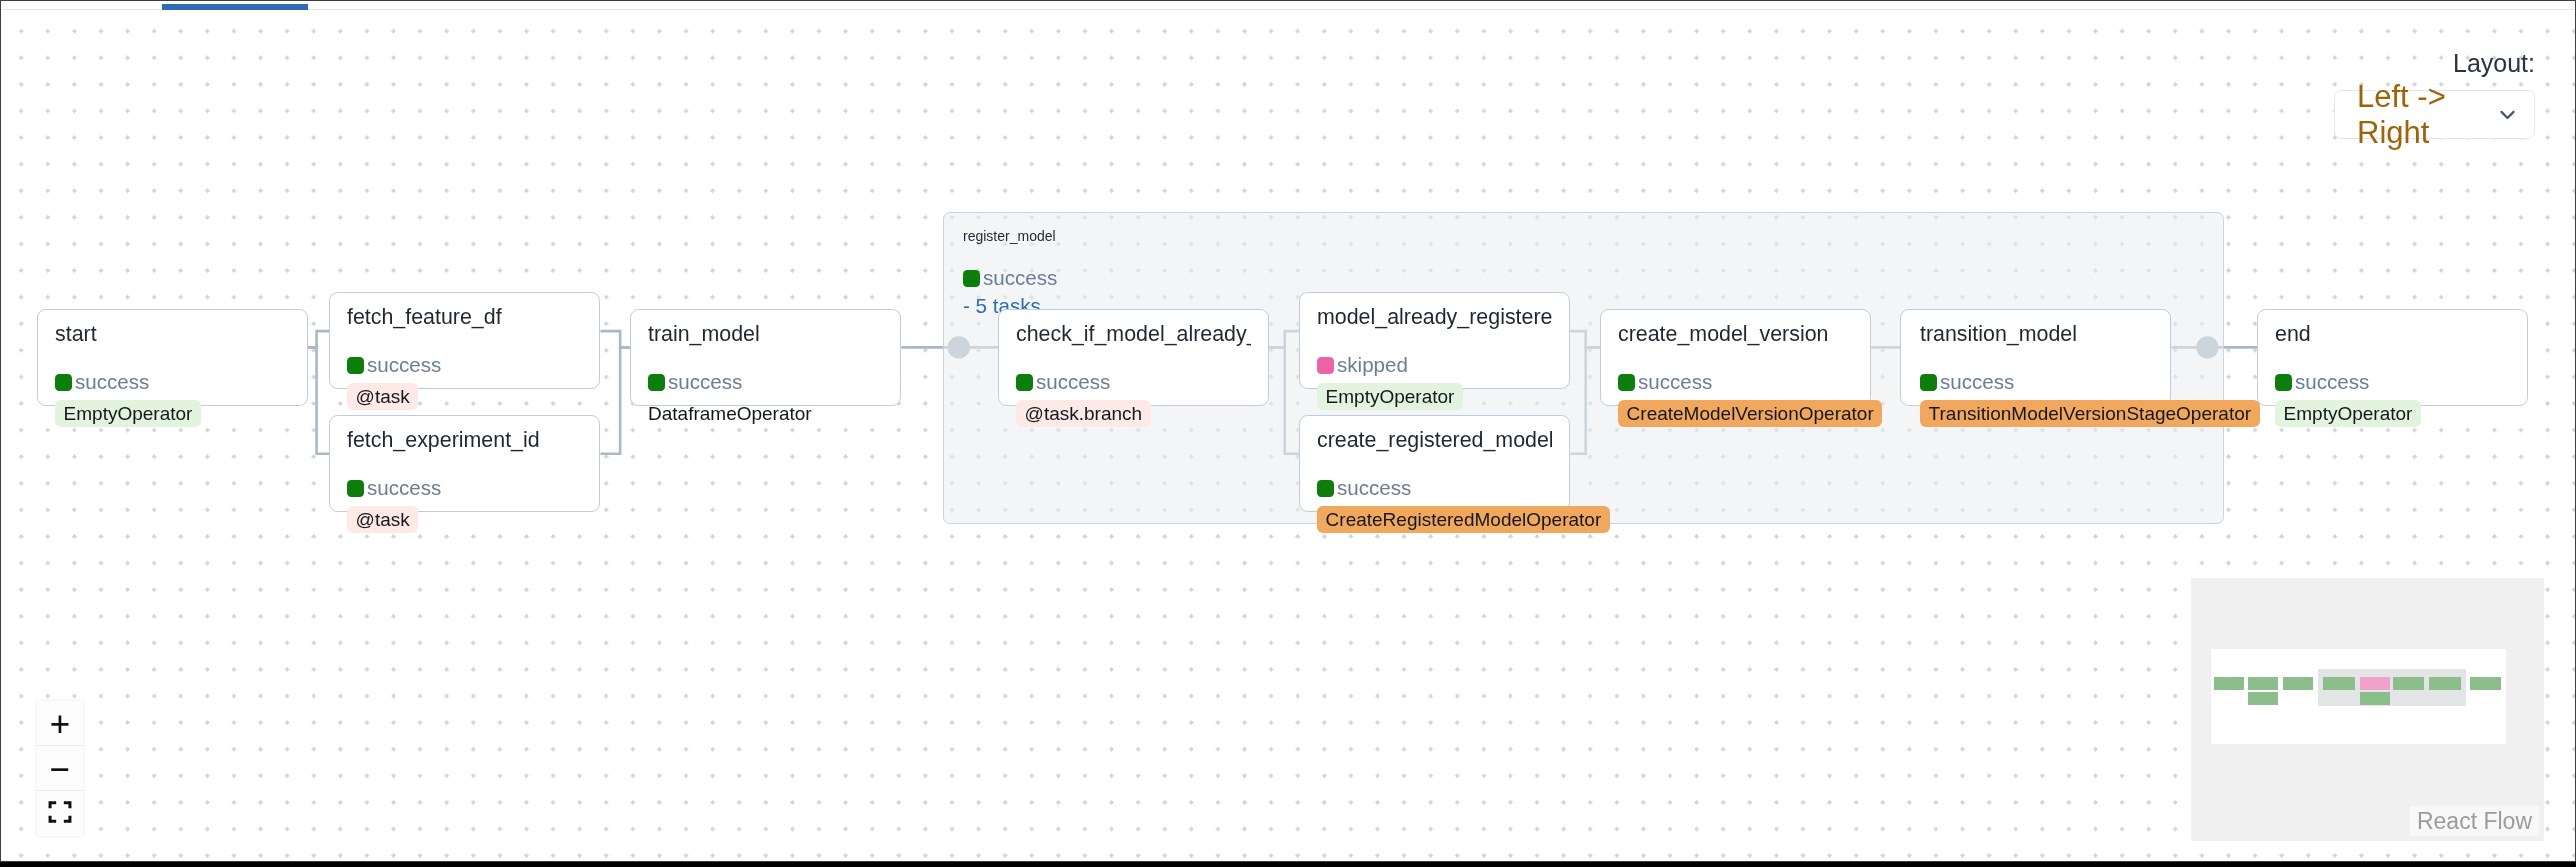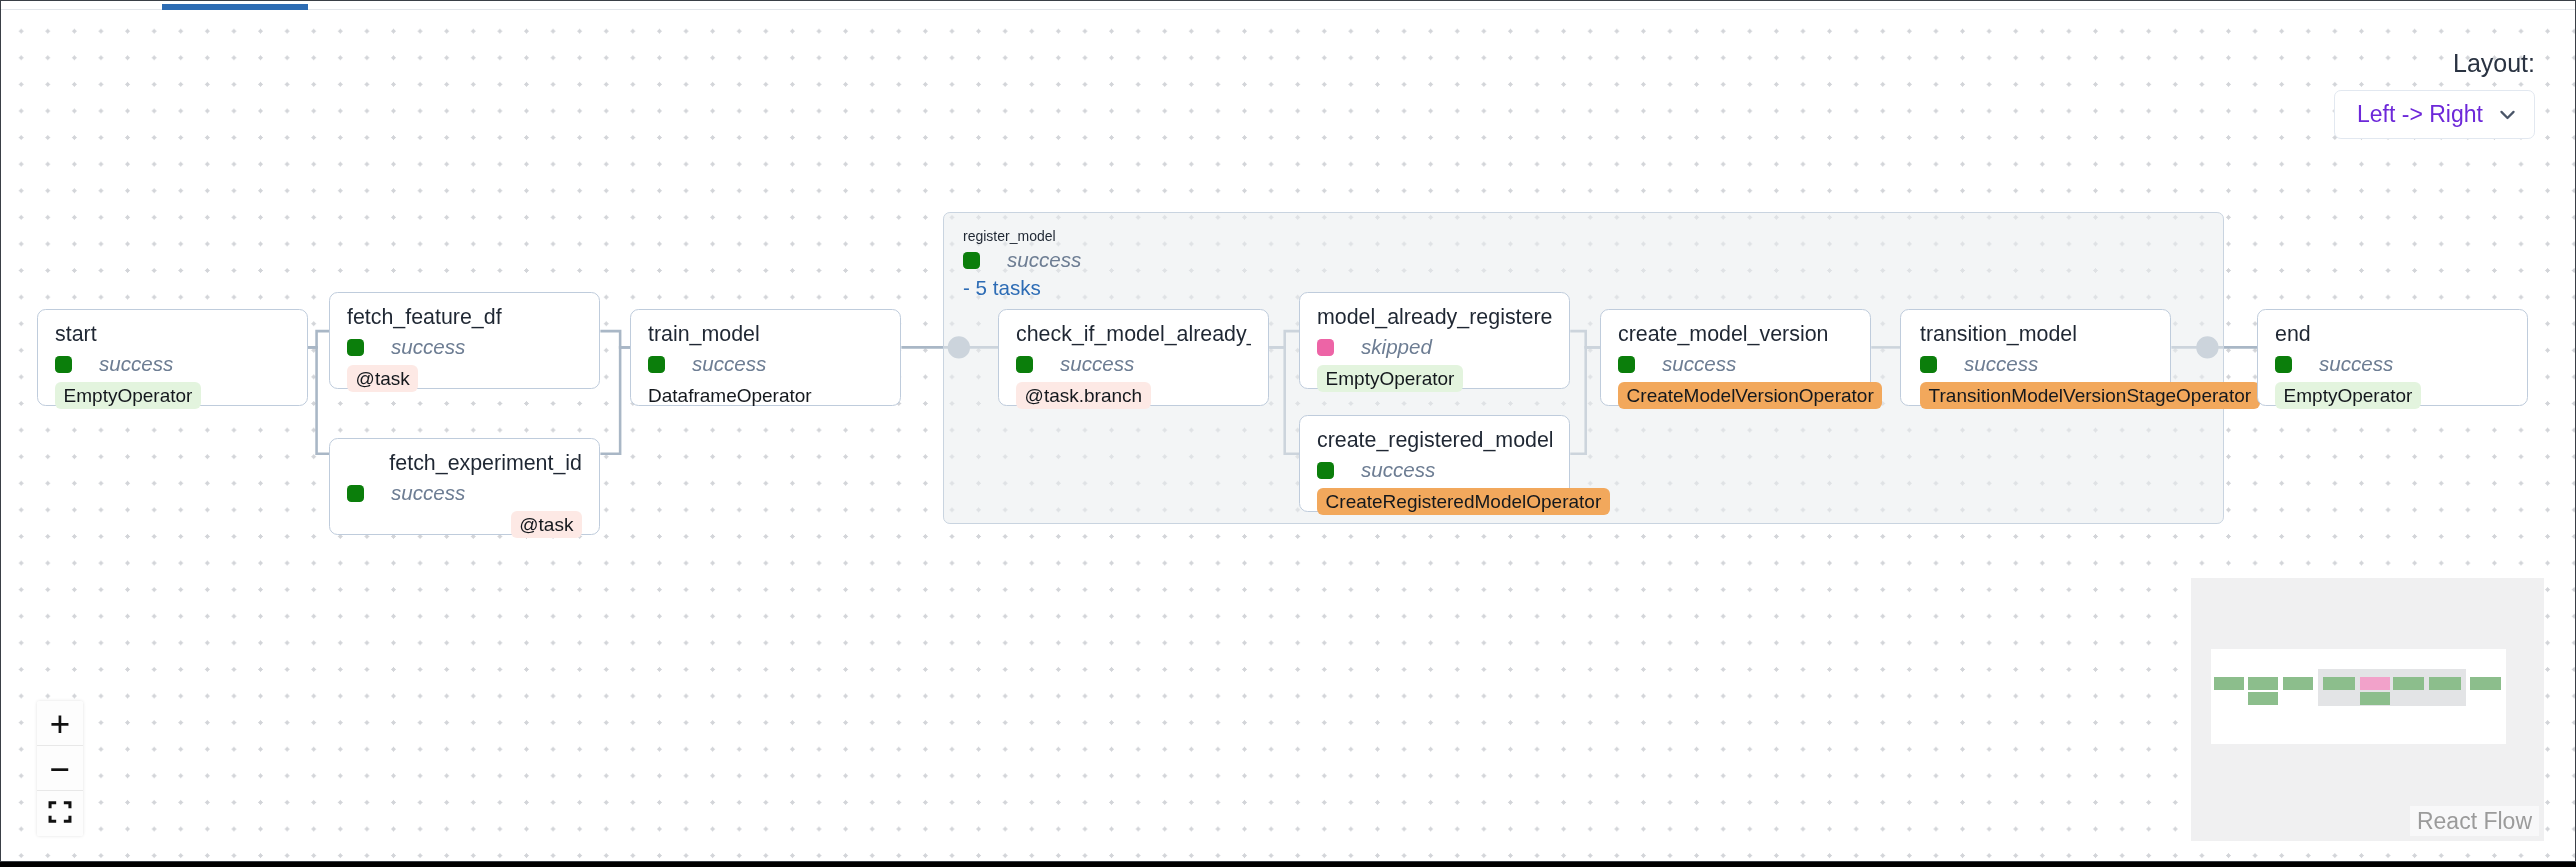--- a/index.html
+++ b/index.html
@@ -24,36 +24,36 @@
   
   .group { position:absolute; left:942px; top:201px; width:1281px; height:312px;
     background:rgba(233,236,239,0.55); border:1.7px solid #c9d4e0; border-radius:6.9px; padding:13.7px 19px; }
   .group-title { font-size:14px; color:#1f2733; line-height:1.3; }
   .tasks-link { margin-top:4.3px; font-size:20.6px; color:#2d6cb5; cursor:pointer; }
 
   
   .node { position:absolute; width:271px; height:97px; background:#fff; border:1.7px solid #bfccdc;
     border-radius:8.6px; padding:11px 17px; }
   .node-title { font-size:21.4px; color:#1f2733; line-height:1.3; white-space:nowrap; overflow:hidden; }
-  .status-row { display:flex; align-items:center; gap:27px; margin-top:3px;font-style:italic; }
+  .status-row { display:flex; align-items:center; gap:3px; margin-top:21px; }
   .status-square { width:17px; height:17px; border-radius:4.3px; flex:none; }
   .status-text { font-size:20.6px; color:#6d7d93; }
   .operator { margin-top:6px; display:inline-block; font-size:19px; color:#14181d;
     padding:2.6px 8.6px; border-radius:6px; white-space:nowrap; }
   .operator.green { background:var(--badge-green,#e3f4de); }
   .operator.red { background:var(--badge-red,#fde9e5); }
   .operator.orange { background:var(--badge-orange,#f2a85c); }
   .operator.plain { background:none; padding-left:0; }
 
   
   .layout-panel { position:absolute; left:2333px; top:38px; }
   .layout-label { font-size:25px; color:#2a3342;text-align:right; }
   .layout-select { margin-top:12px; width:201px; height:49px; background:#fff; border:1.7px solid #e2e8f0;
     border-radius:6.9px; display:flex; align-items:center; padding:0 17px 0 22px; cursor:pointer; }
-  .layout-select-value { font-size:23px; color:#6d28d9; flex:1; }
+  .layout-select-value { font-size:31px; color:#a16207; flex:1; }
   .chev { width:19px; height:19px; flex:none; }
   .chev svg { display:block; }
 
   
   .controls { position:absolute; left:36px; top:690px; width:46px; box-shadow:0 0 3.4px rgba(0,0,0,0.12);
     border-radius:2.6px; overflow:hidden; }
   .ctl-btn { width:46px; height:45px; background:#fdfdfd; border:none; border-bottom:0.9px solid #e8e8e8;
     display:flex; align-items:center; justify-content:center; font-size:33px; color:#111; cursor:pointer;
     font-family:"DejaVu Sans Mono","Liberation Mono",monospace; }
   .ctl-btn:last-child { border-bottom:none; }
@@ -113,21 +113,21 @@
     <span class="operator green">EmptyOperator</span>
   </div>
         <div class="node" style="left: 328px; top: 281px;">
     <div class="node-title">fetch_feature_df</div>
     <div class="status-row">
       <span class="status-square" style="background: rgb(11, 126, 11);"></span>
       <span class="status-text">success</span>
     </div>
     <span class="operator red">@task</span>
   </div>
-        <div class="node" style="left: 328px; top: 427px; text-align: right;">
+        <div class="node" style="left: 328px; top: 404px;">
     <div class="node-title">fetch_experiment_id</div>
     <div class="status-row">
       <span class="status-square" style="background: rgb(11, 126, 11);"></span>
       <span class="status-text">success</span>
     </div>
     <span class="operator red">@task</span>
   </div>
         <div class="node" style="left: 629px; top: 298px;">
     <div class="node-title">train_model</div>
     <div class="status-row">

